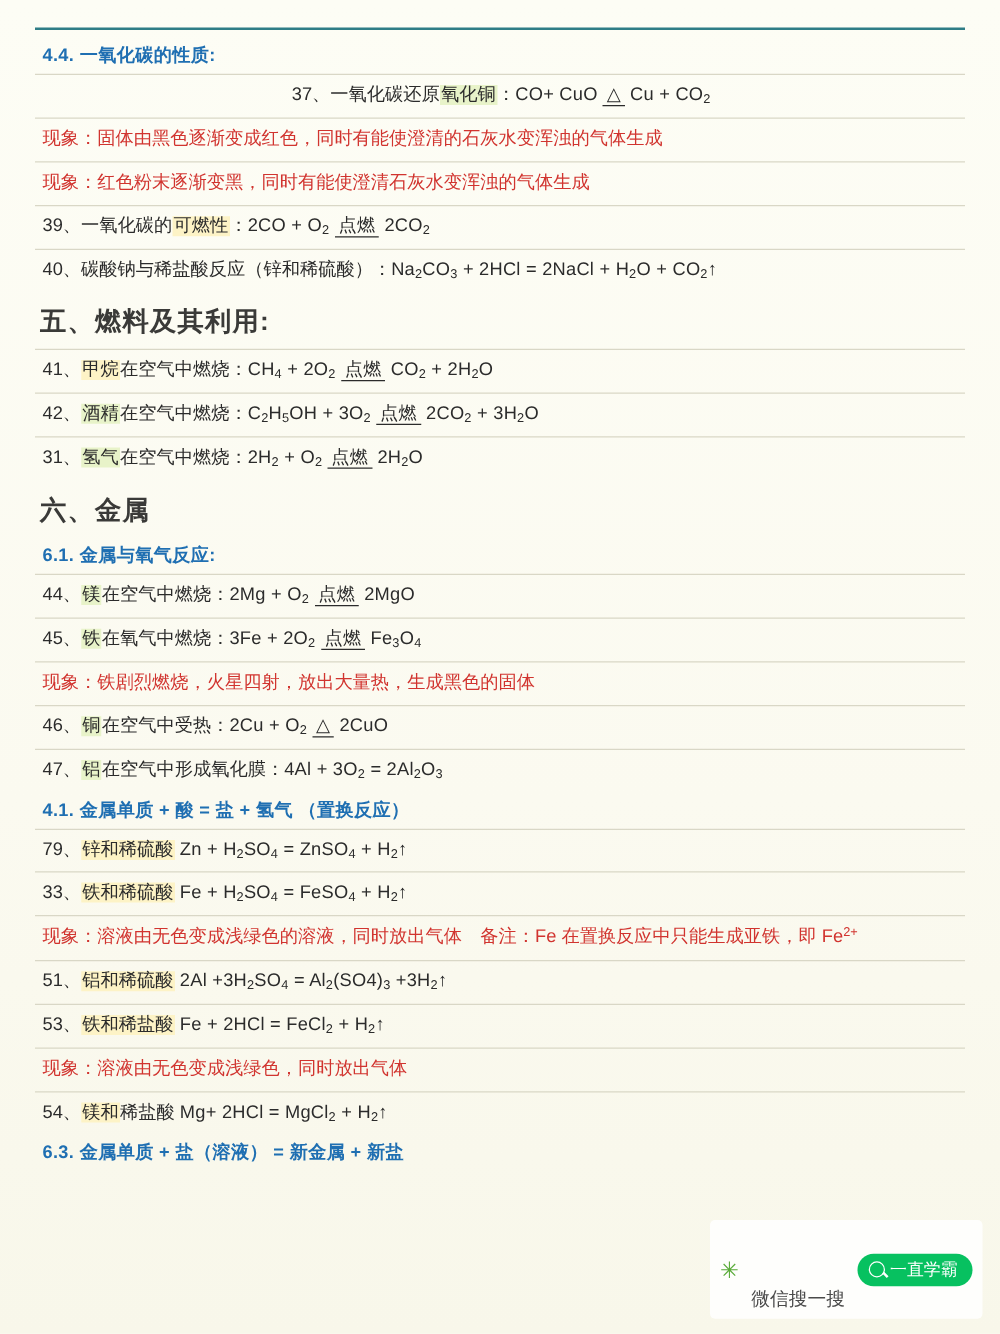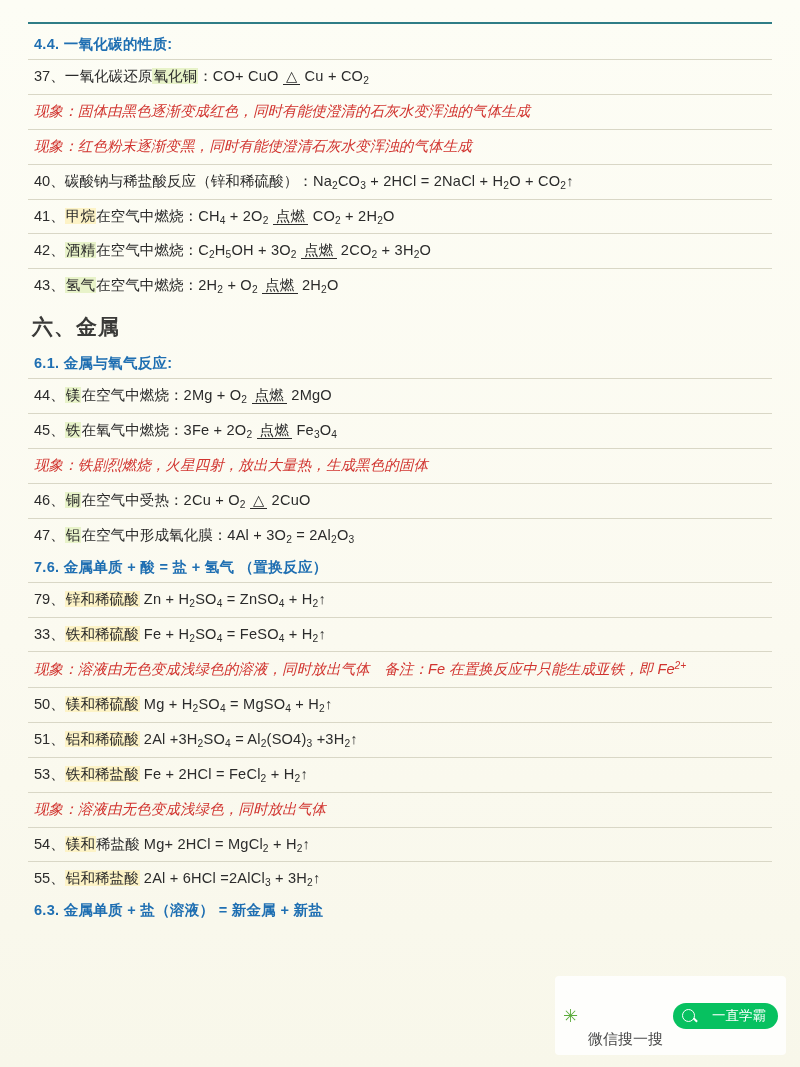--- a/index.html
+++ b/index.html
@@ -43,24 +43,23 @@
     letter-spacing: 1px;
   }
   .row {
     border-top: 1px solid #d9d7c6;
     padding: 6px 4px 6px 6px;
     font-size: 14.6px;
     line-height: 1.5;
     color: #2b2b2b;
     white-space: nowrap;
   }
-  .row.first { border-top: 1px solid #d9d7c6; }
+  .row.first { border-top: 1px solid #d9d7c6; text-align: center; }
   .row.note {
     color: #d1342f;
-    font-style: italic;
   }
   .num { color: #2b2b2b; }
   .hl-y {
     background: #fdf3c6;
     padding: 0 1px;
   }
   .hl-g {
     background: #e8f3c9;
     padding: 0 1px;
   }
@@ -88,21 +87,21 @@
     line-height: 1;
   }
   .wm-text {
     font-size: 15px;
     color: #4a4a4a;
     margin-top: 48px;
   }
   .wm-pill {
     display: flex;
     align-items: center;
-    gap: 17px;
+    gap: 4px;
     background: #07c160;
     color: #fff;
     border-radius: 14px;
     padding: 4px 12px 4px 9px;
     font-size: 13.5px;
   }
   .wm-mag {
     display: inline-block;
     width: 11px;
     height: 11px;
@@ -131,36 +130,40 @@
 
   <div class="row first">
     <span class="num">37、</span><span>一氧化碳还原</span><span class="hl-g">氧化铜</span><span>：</span><span class="eq">CO+ CuO <span class="cond">△</span> Cu + CO<sub>2</sub></span>
   </div>
 
   <div class="row note">现象：固体由黑色逐渐变成红色，同时有能使澄清的石灰水变浑浊的气体生成</div>
 
 
   <div class="row note">现象：红色粉末逐渐变黑，同时有能使澄清石灰水变浑浊的气体生成</div>
 
+  <div class="row">
+    <span class="num">39、</span><span>一氧化碳的</span><span class="hl-y">可燃性</span><span>：</span><span class="eq">2CO + O<sub>2</sub> <span class="cond">点燃</span> 2CO<sub>2</sub></span>
+  </div>
 
   <div class="row">
     <span class="num">40、</span><span>碳酸钠与稀盐酸反应（锌和稀硫酸）：</span><span class="eq">Na<sub>2</sub>CO<sub>3</sub> + 2HCl = 2NaCl + H<sub>2</sub>O + CO<sub>2</sub>↑</span>
   </div>
 
+  <div class="big-head">五、燃料及其利用:</div>
 
   <div class="row">
     <span class="num">41、</span><span class="hl-y">甲烷</span><span>在空气中燃烧：</span><span class="eq">CH<sub>4</sub> + 2O<sub>2</sub> <span class="cond">点燃</span> CO<sub>2</sub> + 2H<sub>2</sub>O</span>
   </div>
 
   <div class="row">
     <span class="num">42、</span><span class="hl-g">酒精</span><span>在空气中燃烧：</span><span class="eq">C<sub>2</sub>H<sub>5</sub>OH + 3O<sub>2</sub> <span class="cond">点燃</span> 2CO<sub>2</sub> + 3H<sub>2</sub>O</span>
   </div>
 
   <div class="row">
-    <span class="num">43、</span><span class="hl-g">氢气</span><span>在空气中燃烧：</span><span class="eq">2H<sub>2</sub> + O<sub>2</sub> <span class="cond">点燃</span> 2H<sub>2</sub>O</span>
+    <span class="num">31、</span><span class="hl-g">氢气</span><span>在空气中燃烧：</span><span class="eq">2H<sub>2</sub> + O<sub>2</sub> <span class="cond">点燃</span> 2H<sub>2</sub>O</span>
   </div>
 
   <div class="big-head">六、金属</div>
 
   <div class="sec-head">6.1. 金属与氧气反应:</div>
 
   <div class="row">
     <span class="num">44、</span><span class="hl-g">镁</span><span>在空气中燃烧：</span><span class="eq">2Mg + O<sub>2</sub> <span class="cond">点燃</span> 2MgO</span>
   </div>
 
@@ -171,54 +174,48 @@
   <div class="row note">现象：铁剧烈燃烧，火星四射，放出大量热，生成黑色的固体</div>
 
   <div class="row">
     <span class="num">46、</span><span class="hl-g">铜</span><span>在空气中受热：</span><span class="eq">2Cu + O<sub>2</sub> <span class="cond">△</span> 2CuO</span>
   </div>
 
   <div class="row">
     <span class="num">47、</span><span class="hl-g">铝</span><span>在空气中形成氧化膜：</span><span class="eq">4Al + 3O<sub>2</sub> = 2Al<sub>2</sub>O<sub>3</sub></span>
   </div>
 
-  <div class="sec-head">7.6. 金属单质 + 酸 = 盐 + 氢气 （置换反应）</div>
+  <div class="sec-head">4.1. 金属单质 + 酸 = 盐 + 氢气 （置换反应）</div>
 
   <div class="row">
     <span class="num">79、</span><span class="hl-y">锌和稀硫酸</span><span> </span><span class="eq">Zn + H<sub>2</sub>SO<sub>4</sub> = ZnSO<sub>4</sub> + H<sub>2</sub>↑</span>
   </div>
 
   <div class="row">
     <span class="num">33、</span><span class="hl-y">铁和稀硫酸</span><span> </span><span class="eq">Fe + H<sub>2</sub>SO<sub>4</sub> = FeSO<sub>4</sub> + H<sub>2</sub>↑</span>
   </div>
 
   <div class="row note">现象：溶液由无色变成浅绿色的溶液，同时放出气体　备注：Fe 在置换反应中只能生成亚铁，即 Fe<sup>2+</sup></div>
 
-  <div class="row">
-    <span class="num">50、</span><span class="hl-y">镁和稀硫酸</span><span> </span><span class="eq">Mg + H<sub>2</sub>SO<sub>4</sub> = MgSO<sub>4</sub> + H<sub>2</sub>↑</span>
-  </div>
 
   <div class="row">
     <span class="num">51、</span><span class="hl-y">铝和稀硫酸</span><span> </span><span class="eq">2Al +3H<sub>2</sub>SO<sub>4</sub> = Al<sub>2</sub>(SO4)<sub>3</sub> +3H<sub>2</sub>↑</span>
   </div>
 
 
   <div class="row">
     <span class="num">53、</span><span class="hl-y">铁和稀盐酸</span><span> </span><span class="eq">Fe + 2HCl = FeCl<sub>2</sub> + H<sub>2</sub>↑</span>
   </div>
 
   <div class="row note">现象：溶液由无色变成浅绿色，同时放出气体</div>
 
   <div class="row">
     <span class="num">54、</span><span class="hl-y">镁和</span><span>稀盐酸 </span><span class="eq">Mg+ 2HCl = MgCl<sub>2</sub> + H<sub>2</sub>↑</span>
   </div>
 
-  <div class="row">
-    <span class="num">55、</span><span class="hl-y">铝和稀盐酸</span><span> </span><span class="eq">2Al + 6HCl =2AlCl<sub>3</sub> + 3H<sub>2</sub>↑</span>
-  </div>
 
   <div class="sec-head">6.3. 金属单质 + 盐（溶液） = 新金属 + 新盐</div>
 
   <div class="watermark">
     <span class="wm-logo">✳</span>
     <span class="wm-text">微信搜一搜</span>
     <span class="wm-pill">
       <span class="wm-mag"></span>
       <span>一直学霸</span>
     </span>

